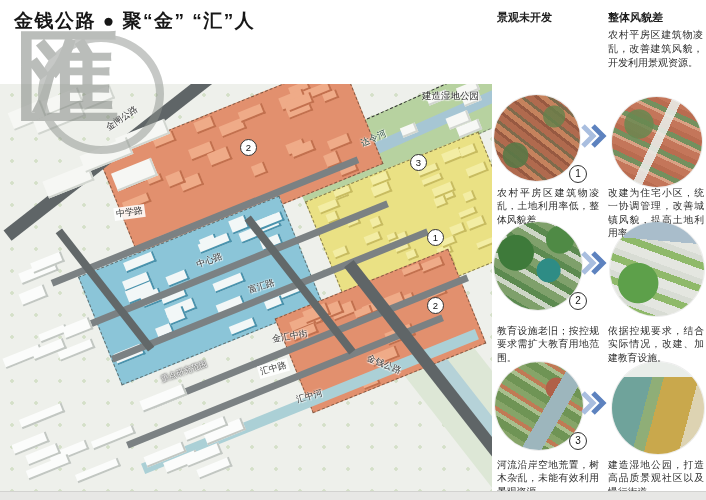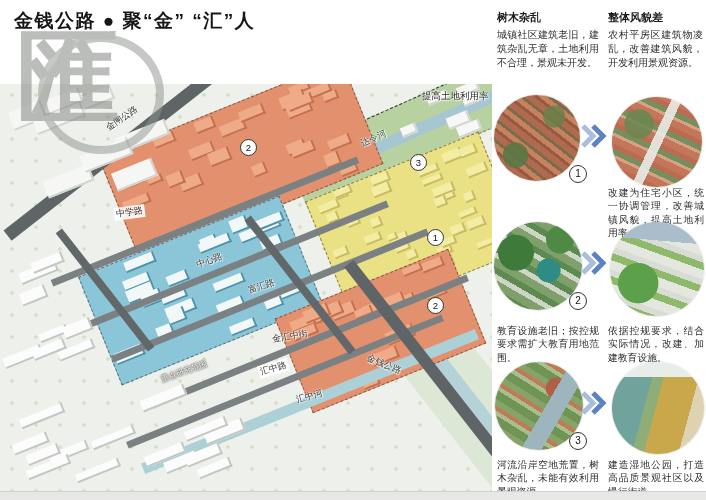--- a/index.html
+++ b/index.html
@@ -213,21 +213,21 @@
 
   <div class="mlabel" style="left:104px;top:28px;transform:rotate(-34deg);">金闸公路</div>
   <div class="mlabel pill" style="left:114px;top:122px;transform:rotate(-8deg);">中学路</div>
   <div class="mlabel" style="left:196px;top:170px;transform:rotate(-20deg);">中心路</div>
   <div class="mlabel" style="left:248px;top:196px;transform:rotate(-18deg);">富汇路</div>
   <div class="mlabel" style="left:272px;top:246px;transform:rotate(-10deg);">金汇中街</div>
   <div class="mlabel pill" style="left:258px;top:278px;transform:rotate(-16deg);">汇中路</div>
   <div class="mlabel" style="left:296px;top:306px;transform:rotate(-16deg);">汇中河</div>
   <div class="mlabel" style="left:366px;top:274px;transform:rotate(22deg);">金钱公路</div>
   <div class="mlabel" style="left:360px;top:48px;transform:rotate(-24deg);color:#2f4f45;">达令河</div>
-  <div class="mlabel" style="left:422px;top:6px;font-size:9.5px;color:#2b2b2b;">提高土地利用率</div>
+  <div class="mlabel" style="left:422px;top:6px;font-size:9.5px;color:#2b2b2b;">建造湿地公园</div>
   <div class="mlabel white" style="left:160px;top:282px;transform:rotate(-20deg);">重点研究范围</div>
 
   <div class="badge-map" style="left:240px;top:55px;">2</div>
   <div class="badge-map" style="left:427px;top:145px;">1</div>
   <div class="badge-map" style="left:410px;top:70px;">3</div>
   <div class="badge-map" style="left:427px;top:213px;">2</div>
 <div style="position: absolute; left: 10px; top: 300px; width: 240px; height: 95px; z-index: 4; pointer-events: none;">
       <div class="blk" style="left: 38.992px; top: 63.1295px; width: 39.5825px; height: 10.2845px; background: rgb(251, 252, 251); border-right: 2px solid rgb(194, 199, 194); border-bottom: 2px solid rgb(194, 199, 194); transform: rotate(-22deg); z-index: 4;"></div>
       <div class="blk" style="left: 154.043px; top: 71.909px; width: 34.6785px; height: 11.5185px; background: rgb(251, 252, 251); border-right: 2px solid rgb(194, 199, 194); border-bottom: 2px solid rgb(194, 199, 194); transform: rotate(-22deg); z-index: 4;"></div>
       <div class="blk" style="left: 194.446px; top: 40.7181px; width: 40.6814px; height: 12.6518px; background: rgb(251, 252, 251); border-right: 2px solid rgb(194, 199, 194); border-bottom: 2px solid rgb(194, 199, 194); transform: rotate(-22deg); z-index: 4;"></div>
@@ -269,35 +269,35 @@
       <div class="blk" style="left: 31.6445px; top: 9.1095px; width: 21.4317px; height: 9.09684px; background: rgb(247, 248, 245); border-right: 2px solid rgb(210, 214, 208); border-bottom: 2px solid rgb(210, 214, 208); transform: rotate(-22deg); z-index: 4;"></div>
       <div class="blk" style="left: 51.6502px; top: 30.0712px; width: 22.8024px; height: 12.3871px; background: rgb(247, 248, 245); border-right: 2px solid rgb(210, 214, 208); border-bottom: 2px solid rgb(210, 214, 208); transform: rotate(-22deg); z-index: 4;"></div>
       <div class="blk" style="left: 5.55864px; top: 41.0689px; width: 16.3828px; height: 9.68206px; background: rgb(247, 248, 245); border-right: 2px solid rgb(210, 214, 208); border-bottom: 2px solid rgb(210, 214, 208); transform: rotate(-22deg); z-index: 4;"></div>
       <div class="blk" style="left: 61.7504px; top: 38.6181px; width: 23.554px; height: 10.5302px; background: rgb(247, 248, 245); border-right: 2px solid rgb(210, 214, 208); border-bottom: 2px solid rgb(210, 214, 208); transform: rotate(-22deg); z-index: 4;"></div>
       <div class="blk" style="left: 61.6215px; top: 0.390153px; width: 21.6614px; height: 10.3993px; background: rgb(247, 248, 245); border-right: 2px solid rgb(210, 214, 208); border-bottom: 2px solid rgb(210, 214, 208); transform: rotate(-22deg); z-index: 4;"></div>
     </div>
   </div>
 
 <div class="panel">
 
-  <div class="phead" style="left:5px;">树木杂乱</div>
+  <div class="phead" style="left:5px;">景观未开发</div>
   <div class="phead" style="left:116px;">整体风貌差</div>
 
-  <div class="ptxt" style="left:5px;top:28px;width:102px;font-size:10px;line-height:1.42;">城镇社区建筑老旧，建筑杂乱无章，土地利用不合理，景观未开发。</div>
   <div class="ptxt" style="left:116px;top:28px;width:95px;font-size:10px;line-height:1.42;">农村平房区建筑物凌乱，改善建筑风貌，开发利用景观资源。</div>
 
   <div class="prow" style="top:95px;">
     <div class="ph" id="p1l"></div>
     <svg class="arrow" viewBox="0 0 28 26">
       <path d="M3,3 L13,13 L3,23" fill="none" stroke="#a9bedf" stroke-width="5"></path>
       <path d="M13,3 L23,13 L13,23" fill="none" stroke="#5d82bf" stroke-width="5"></path>
     </svg>
     <div class="ph" id="p1r"></div>
     <div class="pbadge">1</div>
   </div>
+  <div class="ptxt" style="left:5px;top:186px;width:102px;">农村平房区建筑物凌乱，土地利用率低，整体风貌差。</div>
   <div class="ptxt" style="left:116px;top:186px;width:96px;">改建为住宅小区，统一协调管理，改善城镇风貌，提高土地利用率。</div>
 
   <div class="prow" style="top:222px;">
     <div class="ph" id="p2l"></div>
     <svg class="arrow" viewBox="0 0 28 26">
       <path d="M3,3 L13,13 L3,23" fill="none" stroke="#a9bedf" stroke-width="5"></path>
       <path d="M13,3 L23,13 L13,23" fill="none" stroke="#5d82bf" stroke-width="5"></path>
     </svg>
     <div class="ph" id="p2r"></div>
     <div class="pbadge">2</div>

